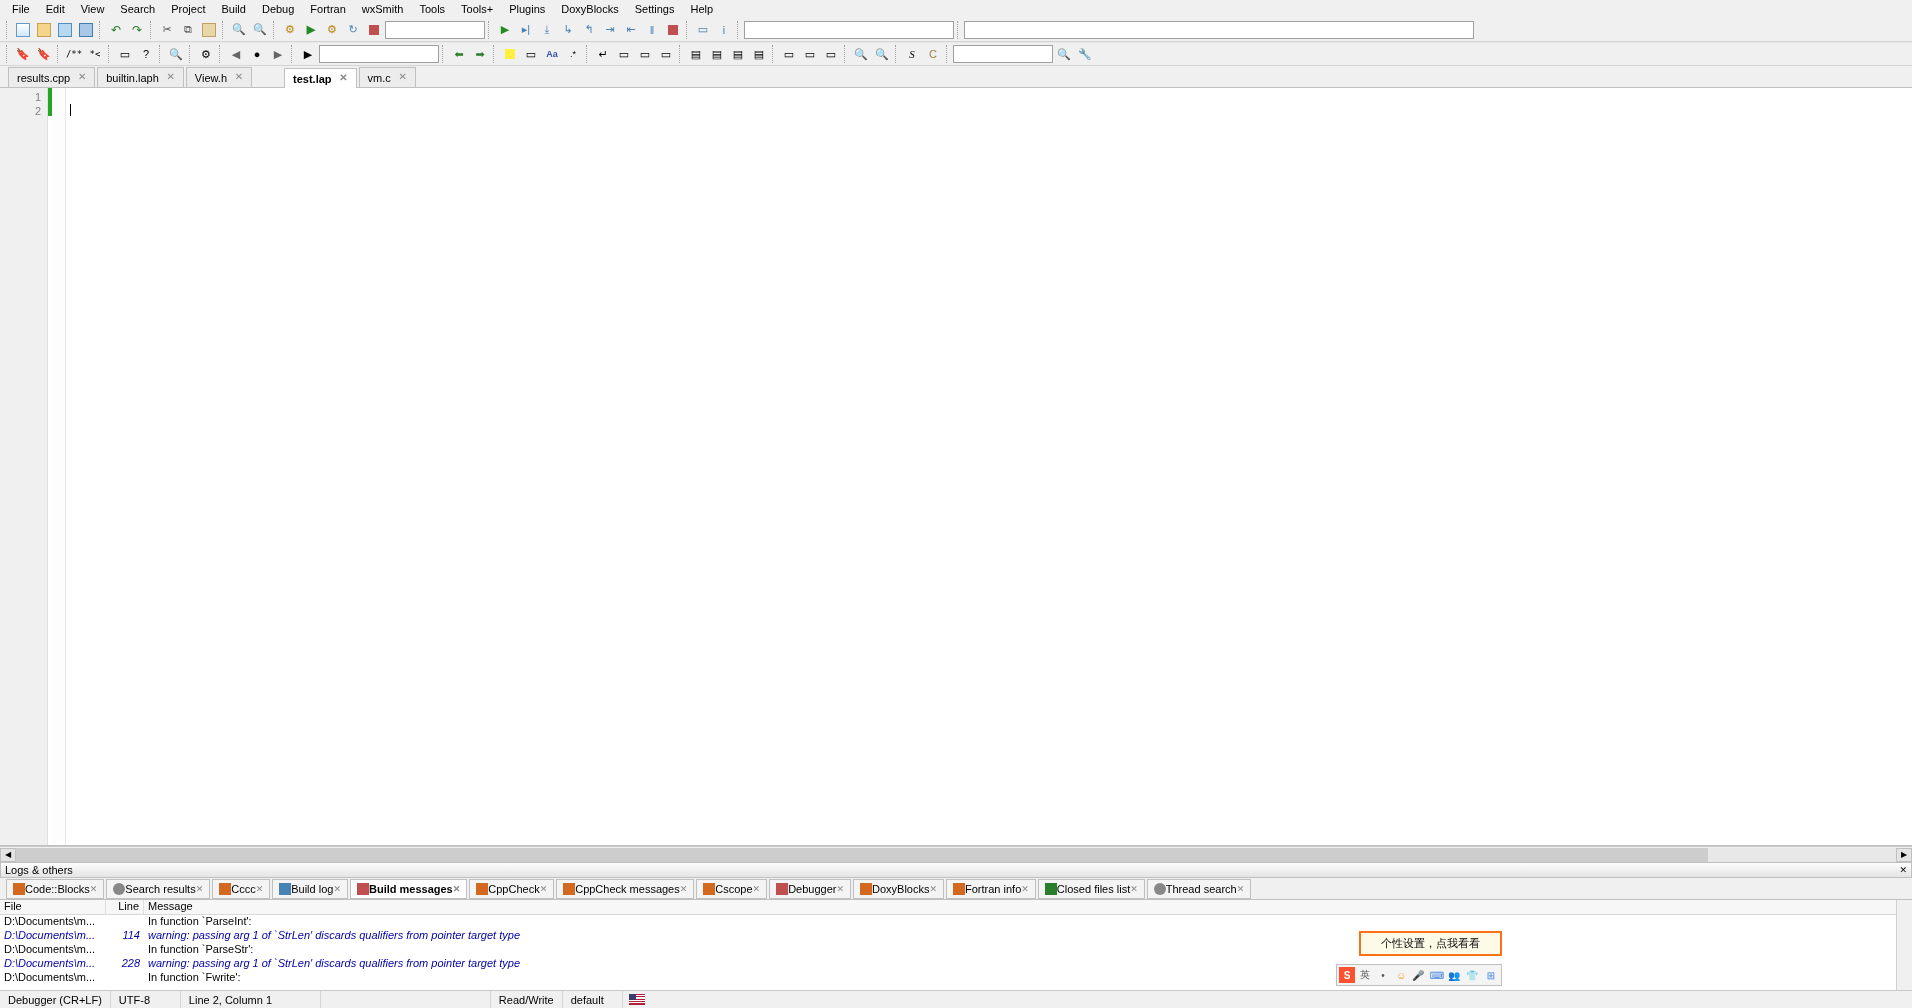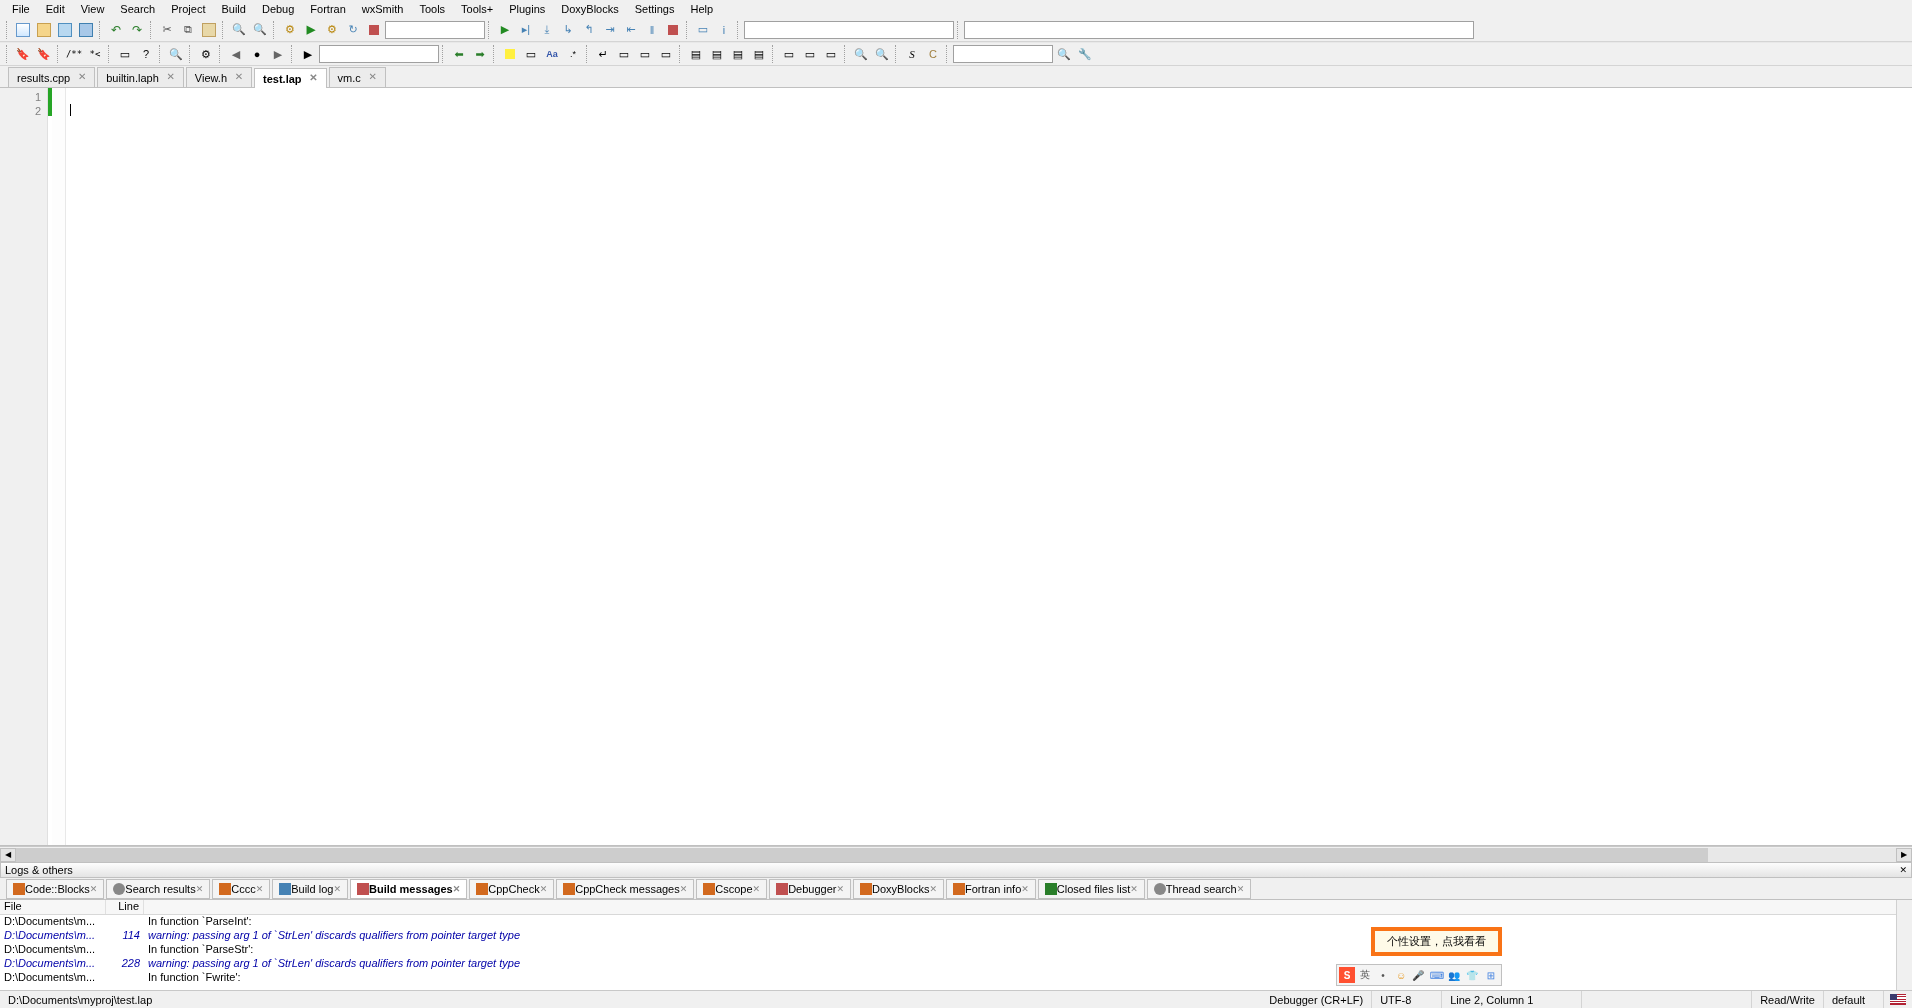--- a/index.html
+++ b/index.html
@@ -8,21 +8,21 @@
 .menubar span { padding: 2px 8px; cursor: default; }
 .toolbar { background: #f0f0f0; border-bottom: 1px solid #d4d4d4; height: 24px; display: flex; align-items: center; padding: 0 4px; gap: 1px; }
 .toolbar.second-row { border-top: 1px solid #e8e8e8; }
 .tbtn { width: 18px; height: 18px; display: inline-flex; align-items: center; justify-content: center; border: 1px solid transparent; margin: 0 1px; }
 .tsep { width: 4px; height: 18px; border-left: 1px dotted #a0a0a0; margin: 0 2px; }
 .tcombo { height: 18px; background: white; border: 1px solid #a0a0a0; min-width: 100px; display: inline-block; }
 .tcombo.wide { min-width: 210px; }
 .tcombo.verywide { min-width: 510px; }
 .tabs { background: #f0f0f0; border-bottom: 1px solid #c0c0c0; height: 22px; display: flex; align-items: flex-end; padding-left: 8px; }
 .tab { background: #ececec; border: 1px solid #c0c0c0; border-bottom: none; padding: 2px 6px 2px 8px; margin-right: 2px; display: flex; align-items: center; gap: 6px; height: 20px; }
-.tab.active { background: #fff; font-weight: bold; position: relative; top: 1px; }
+.tab.active { background: #fff; font-weight: bold; position: relative; top: 1px; margin-left: 30px; }
 .tab .close { width: 12px; height: 12px; font-size: 10px; color: #888; text-align: center; line-height: 10px; }
 .editor-area { flex: 1; background: white; display: flex; overflow: hidden; border-bottom: 1px solid #c0c0c0; }
 .gutter { width: 48px; background: #f0f0f0; text-align: right; padding-right: 6px; color: #808080; font-family: Consolas, monospace; font-size: 12px; line-height: 14px; padding-top: 2px; border-right: 1px solid #e0e0e0; }
 .change-marker { width: 4px; background: white; }
 .change-marker .green { background: #26a526; width: 4px; height: 28px; }
 .foldcol { width: 14px; background: #fdfdfd; border-right: 1px solid #e8e8e8; }
 .code { flex: 1; font-family: Consolas, monospace; font-size: 12px; line-height: 14px; padding: 2px 0 0 4px; position: relative; }
 .caret { width: 1px; height: 12px; background: black; position: absolute; left: 4px; top: 16px; }
 .h-scroll { height: 16px; background: #f0f0f0; border-top: 1px solid #c8c8c8; display: flex; align-items: center; }
 .h-scroll .arrow { width: 16px; height: 14px; background: #e4e4e4; border: 1px solid #c0c0c0; text-align: center; font-size: 8px; line-height: 12px; }
@@ -40,21 +40,21 @@
 .col-line { width: 38px; text-align: right; }
 .col-msg { flex: 1; }
 .log-row { display: flex; font-family: "Courier New", monospace; font-size: 12px; height: 14px; }
 .log-row div { padding: 0 4px; white-space: nowrap; overflow: hidden; }
 .log-row.warn { color: #0000a8; font-style: italic; }
 .statusbar { height: 18px; background: #f0f0f0; border-top: 1px solid #c8c8c8; display: flex; align-items: center; font-size: 11px; }
 .statusbar .cell { padding: 0 8px; border-right: 1px solid #d4d4d4; height: 100%; display: flex; align-items: center; }
 .statusbar .cell.path { flex: 1; border-right: none; }
 .flag { width: 16px; height: 11px; background: linear-gradient(to bottom, #b22234 0%, #b22234 8%, white 8%, white 16%, #b22234 16%, #b22234 24%, white 24%, white 32%, #b22234 32%, #b22234 40%, white 40%, white 48%, #b22234 48%, #b22234 56%, white 56%, white 64%, #b22234 64%, #b22234 72%, white 72%, white 80%, #b22234 80%); position: relative; margin: 0 6px; }
 .flag::before { content: ''; position: absolute; left: 0; top: 0; width: 7px; height: 6px; background: #3c3b6e; }
-.ime-popup { position: absolute; right: 410px; bottom: 52px; background: #fefae8; border: 4px solid #f97316; padding: 3px 12px; font-size: 11px; }
+.ime-popup { position: absolute; right: 410px; bottom: 52px; background: #fefae8; border: 2px solid #f97316; padding: 3px 20px; font-size: 11px; }
 .ime-bar { position: absolute; right: 410px; bottom: 22px; display: flex; gap: 2px; background: #f4f4f4; border: 1px solid #c0c0c0; padding: 2px; }
 .ime-bar .imebtn { width: 16px; height: 16px; display: flex; align-items: center; justify-content: center; font-size: 10px; }
 .v-scroll { position: absolute; right: 0; top: 0; bottom: 0; width: 16px; background: #f0f0f0; border-left: 1px solid #d0d0d0; }
 
 .ic { width: 14px; height: 14px; display: inline-block; }
 .ic-new { background: linear-gradient(#fff,#d0e8ff); border: 1px solid #6699cc; }
 .ic-open { background: #f5d58a; border: 1px solid #c8a050; }
 .ic-save { background: #b8d8f0; border: 1px solid #5090c0; }
 .ic-saveall { background: #a8c8e8; border: 1px solid #4080b0; }
 .ic-undo { color: #2a7e2a; font-size: 12px; }
@@ -370,20 +370,21 @@
       <span class="icon" style="background: rgb(136, 136, 136); border-radius: 50%;"></span>
       <span>Thread search</span>
       <span style="font-size: 9px; color: rgb(136, 136, 136);">✕</span>
     </div>
   </div>
 
 <div class="log-panel">
   <div class="log-header-row">
     <div class="col-file">File</div>
     <div class="col-line">Line</div>
+    <div class="col-msg">Message</div>
   </div>
   <div id="log-rows">
       <div class="log-row">
         <div class="col-file">D:\Documents\m...</div>
         <div class="col-line"></div>
         <div class="col-msg">In function `ParseInt':</div>
       </div>
       <div class="log-row warn">
         <div class="col-file">D:\Documents\m...</div>
         <div class="col-line">114</div>
@@ -415,21 +416,20 @@
     <div class="imebtn" style="color: rgb(85, 85, 85);">•</div>
     <div class="imebtn" style="color: rgb(232, 160, 48);">☺</div>
     <div class="imebtn" style="color: rgb(64, 128, 224);">🎤</div>
     <div class="imebtn" style="color: rgb(64, 128, 224);">⌨</div>
     <div class="imebtn" style="color: rgb(64, 128, 224);">👥</div>
     <div class="imebtn" style="color: rgb(232, 80, 80);">👕</div>
     <div class="imebtn" style="color: rgb(64, 128, 224);">⊞</div>
   </div>
 
 <div class="statusbar">
-  <div class="cell path">D:\Documents\myproj\test.lap</div>
   <div class="cell">Debugger (CR+LF)</div>
   <div class="cell" style="width:70px;">UTF-8</div>
   <div class="cell" style="width:140px;">Line 2, Column 1</div>
   <div class="cell" style="width:100px;margin-top:48px;">Insert</div>
   <div class="cell" style="width:70px;"></div>
   <div class="cell">Read/Write</div>
   <div class="cell" style="width:60px;">default</div>
   <div class="flag"></div>
 </div>
 

